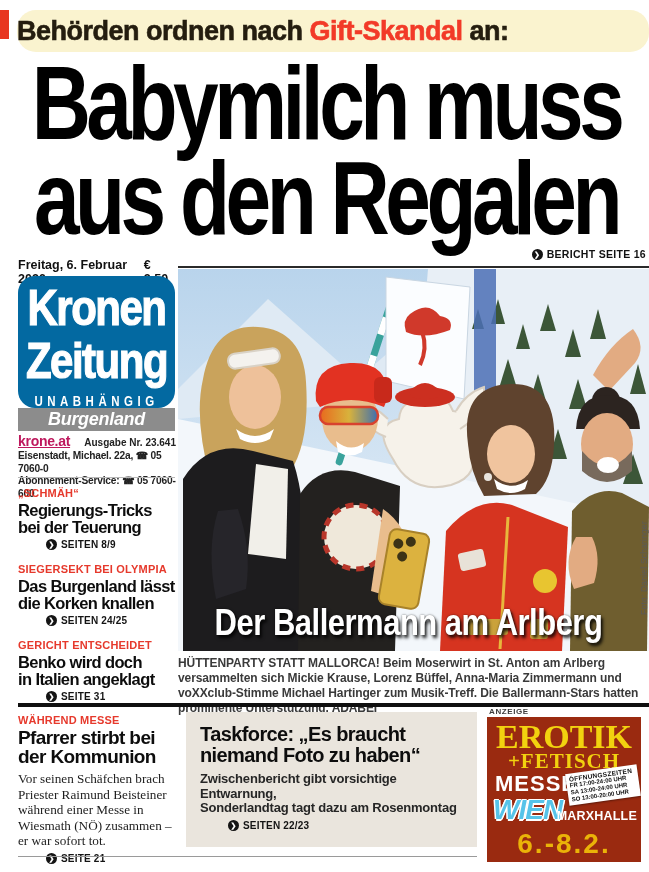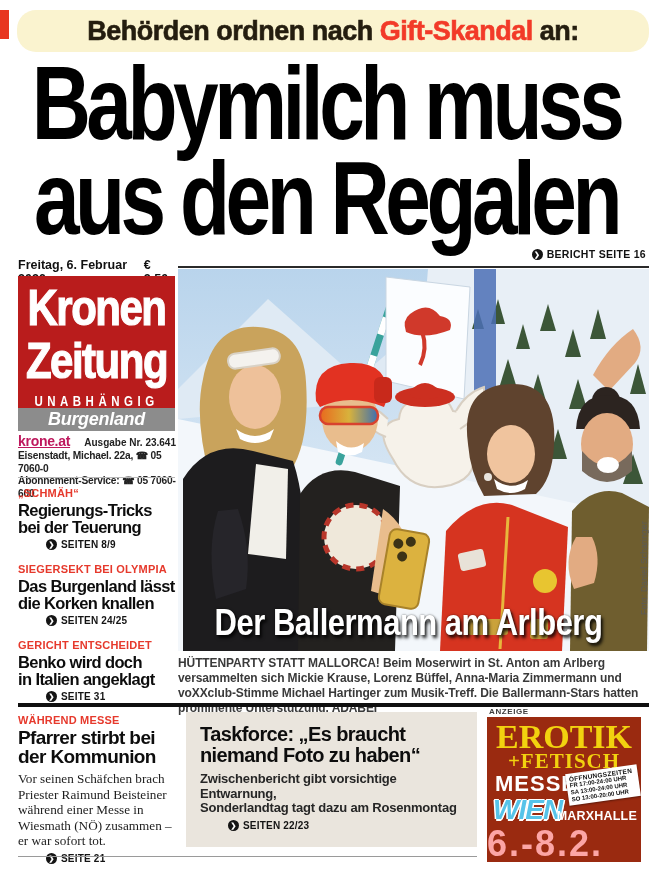--- a/index.html
+++ b/index.html
@@ -4,39 +4,39 @@
 <style>
   html,body{margin:0;padding:0;background:#fff;}
   .page{position:relative;width:649px;height:872px;background:#fff;overflow:hidden;
         font-family:"Liberation Sans",sans-serif;color:#1d1d1b;}
   .fat{-webkit-text-stroke:0.6px currentColor;}
   .fat2{-webkit-text-stroke:1px currentColor;}
 
   
   .red-notch{position:absolute;left:0;top:10px;width:9px;height:29px;background:#e8351f;}
   .topper{position:absolute;left:17px;top:10px;width:632px;height:42px;background:#faf3cf;
-          text-align:center;font-weight:bold;font-size:27px;line-height:42px;
+          font-weight:bold;font-size:27px;line-height:42px;
           letter-spacing:-0.5px;color:#241d0f;white-space:pre;border-radius:19px;}
   .topper .hl{color:#f23a28;}
   .headline{position:absolute;left:8px;top:56px;width:636px;text-align:center;font-weight:bold;
             font-size:82px;line-height:75px;letter-spacing:-4.5px;color:#000;
             transform:scaleY(1.26);transform-origin:top center;white-space:nowrap;}
   .report{position:absolute;right:3px;top:248px;font-size:10.5px;font-weight:bold;color:#111;
           display:flex;align-items:center;gap:4px;letter-spacing:0.3px;}
 
   
   .pl-icon{display:inline-block;width:11px;height:11px;border-radius:50%;background:#141414;
            color:#fff;font-size:7px;line-height:11px;text-align:center;font-weight:bold;flex:none;}
 
   
   .dateline{position:absolute;left:18px;top:258px;width:157px;display:flex;
             justify-content:space-between;font-size:12.5px;font-weight:bold;color:#111;}
   .top-rule{position:absolute;left:178px;top:266px;width:471px;height:2px;background:#2a2a2a;}
-  .logo-box{position:absolute;left:18px;top:276px;width:157px;height:132px;background:#b91c1c;
-            text-align:center;overflow:hidden;}
+  .logo-box{position:absolute;left:18px;top:276px;width:157px;height:132px;background:#0369a1;
+            text-align:center;overflow:hidden;border-radius:17px;}
   .logo-wrap{transform:scaleY(1.2);transform-origin:top center;padding-top:5px;}
   .logo-line{display:block;color:#fff;font-weight:bold;font-size:42px;line-height:44px;
              letter-spacing:-1.5px;}
   .motto{display:block;color:#fff;font-weight:bold;font-size:11.5px;letter-spacing:4.5px;
          margin-top:5px;}
   .region-bar{position:absolute;left:18px;top:408px;width:157px;height:23px;background:#8c8c8c;
               color:#fff;font-weight:bold;font-style:italic;font-size:18px;line-height:23px;
               text-align:center;letter-spacing:-0.3px;}
   .krone-line{position:absolute;left:18px;top:433px;width:158px;display:flex;
               justify-content:space-between;align-items:baseline;}
@@ -98,21 +98,21 @@
   .ad-hours{position:absolute;right:2px;top:-2px;background:#fff;color:#111;transform:rotate(-8deg);
             padding:2px 3px;width:66px;box-shadow:0 1px 2px rgba(0,0,0,0.4);}
   .ad-hours .ht{font-size:6.5px;font-weight:bold;letter-spacing:0.3px;}
   .ad-hours .hl2{font-size:6px;font-weight:bold;line-height:7px;white-space:nowrap;}
   .ad-wien-row{position:relative;height:27px;margin-top:1px;}
   .ad-wien{position:absolute;left:6px;top:-4px;font-size:28px;font-weight:bold;font-style:italic;
            color:#56c3e9;letter-spacing:-1px;
            text-shadow:-1.5px 0 #fff,1.5px 0 #fff,0 -1.5px #fff,0 1.5px #fff,1px 1px #fff,-1px -1px #fff;}
   .ad-venue{position:absolute;right:4px;bottom:2px;font-size:12.5px;font-weight:bold;color:#fff;
             letter-spacing:0.2px;}
-  .ad-dates{font-size:36px;font-weight:bold;color:#fca5a5;line-height:34px;
+  .ad-dates{text-align:center;font-size:28px;font-weight:bold;color:#eab308;line-height:34px;
             letter-spacing:2px;margin-top:2px;}
 </style>
 </head>
 <body>
 
 <div class="page">
 
   <div class="red-notch"></div>
 
   <div class="topper fat"><span>Behörden ordnen nach </span><span class="hl">Gift-Skandal</span><span> an:</span></div>

